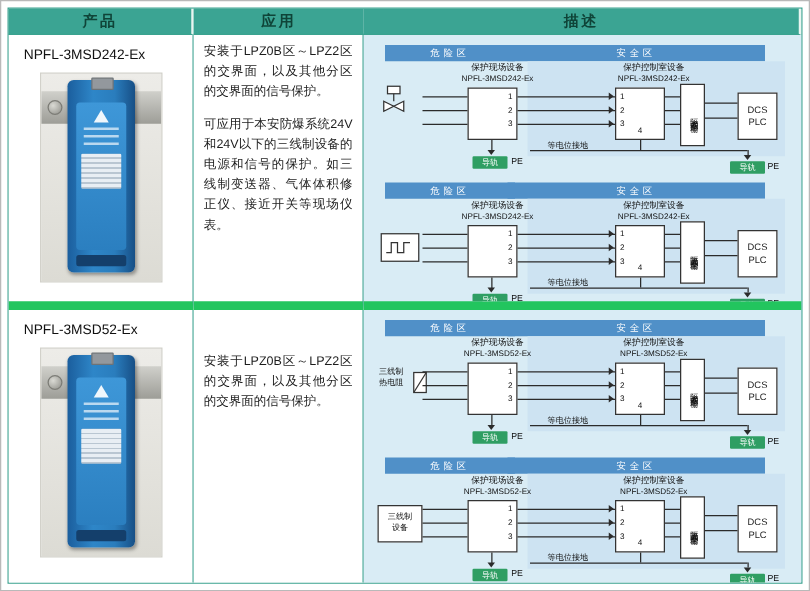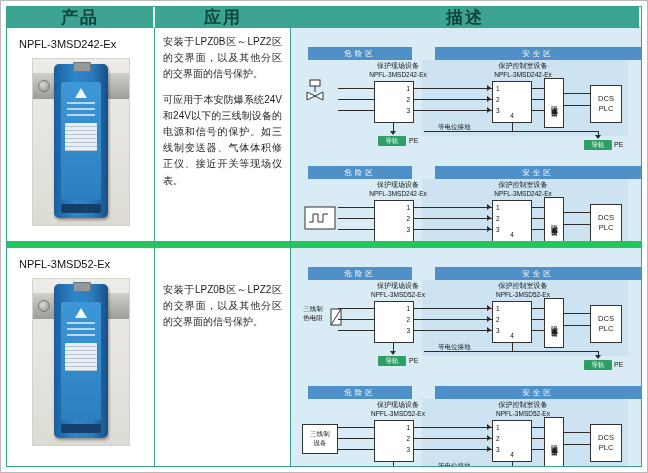--- a/index.html
+++ b/index.html
@@ -1,19 +1,19 @@
 <!DOCTYPE html>
 <html><head>
 <meta charset="utf-8">
 <style>
   html,body{margin:0;padding:0;}
   body{width:648px;height:473px;background:#ffffff;font-family:"Liberation Sans","DejaVu Sans",sans-serif;-webkit-font-smoothing:antialiased;}
   .frame{box-sizing:border-box;width:648px;height:473px;border:1px solid #b9b9b9;padding:5px;background:#fff;}
   .tbl{display:grid;grid-template-columns:148px 136px 1fr;grid-template-rows:21px 220px 1fr;width:636px;height:461px;box-sizing:border-box;border:1px solid #3aa28f;}
-  .hcell{background:#3ba493;color:#0f4438;font-size:17px;font-weight:bold;display:flex;align-items:center;justify-content:center;letter-spacing:2px;border-bottom:1px solid #3aa28f;}
+  .hcell{background:#3ba493;color:#0f4438;font-size:12px;font-weight:bold;display:flex;align-items:center;justify-content:center;letter-spacing:2px;border-bottom:1px solid #3aa28f;}
   .hcell.sep{border-right:2px solid #e9f5f1;}
   .cell{box-sizing:border-box;border-right:1px solid #3aa28f;border-bottom:7px solid #22c55e;background:#fff;overflow:hidden;}
   .cell.last-col{border-right:none;}
   .cell.last-row{border-bottom:none;}
   
   .pname{font-size:11px;color:#111;padding:10px 0 0 12px;}
   .photo{position:relative;width:96px;height:166px;margin:8px auto 0;background:linear-gradient(180deg,#edece8,#dcdbd4);border:1px solid #d2d1ca;overflow:hidden;}
   .photo .railbar{position:absolute;left:0;top:14px;width:100%;height:26px;background:linear-gradient(180deg,#d0d0cb,#9d9d97);}
   .photo .screw{position:absolute;left:5px;top:21px;width:10px;height:10px;border-radius:50%;background:radial-gradient(circle at 35% 35%,#dadad4,#8f8f89);border:1px solid #7c7c76;}
   .photo .module{position:absolute;left:21px;top:5px;width:54px;height:154px;border-radius:5px;background:linear-gradient(90deg,#1b5e9d,#2e86c8 38%,#2a7dbd 70%,#174f86);box-shadow:1px 2px 3px rgba(0,0,0,.35);}
@@ -23,24 +23,24 @@
   .photo .lbl{height:2px;background:rgba(255,255,255,.65);margin:4px 6px 0;}
   .photo .tag{height:28px;margin:7px 4px 0;background:repeating-linear-gradient(180deg,#e8eef4 0 3px,#b9c6d2 3px 4px);border-radius:1px;}
   .photo .foot{position:absolute;left:7px;bottom:5px;width:40px;height:9px;background:#143f6b;border-radius:2px;}
   
   .desc{padding:6px 8px;}
   .desc.pt{padding-top:34px;}
   .desc p{margin:0 0 9px;font-size:10px;line-height:1.62;color:#1c1c1c;text-align:justify;}
   
   .app{background:#d9ecf5;padding-top:4px;}
   .diagram-slot{height:104px;margin-bottom:6px;}
-  .diagram{position:relative;width:340px;height:104px;margin:15px auto;}
+  .diagram{position:relative;width:340px;height:104px;margin:4px auto;}
   .zone-bar{position:absolute;top:0;height:13px;background:#5090c8;color:#fff;font-size:7.5px;letter-spacing:3px;display:flex;align-items:center;justify-content:center;}
   .zb-hazard{left:12px;width:104px;}
-  .zb-safe{left:139px;width:206px;}
+  .zb-safe{left:110px;width:206px;}
   .safe-bg{position:absolute;left:126px;top:13px;width:206px;height:76px;background:#cde3f2;}
   .dev-label{position:absolute;top:15px;text-align:center;color:#101010;}
   .dl-field{left:50px;width:104px;}
   .dl-ctrl{left:168px;width:118px;}
   .dev-label .t{font-size:7px;line-height:1.25;}
   .dev-label .m{font-size:6.5px;line-height:1.2;}
   .dbox{position:absolute;background:#fff;border:1px solid #333;box-sizing:border-box;}
   .field-box{left:78px;top:34px;width:40px;height:42px;}
   .ctrl-box{left:196px;top:34px;width:40px;height:42px;}
   .barrier-box{left:248px;top:31px;width:20px;height:50px;display:flex;align-items:center;justify-content:center;writing-mode:vertical-rl;text-orientation:upright;font-size:6.5px;letter-spacing:1px;color:#111;}

